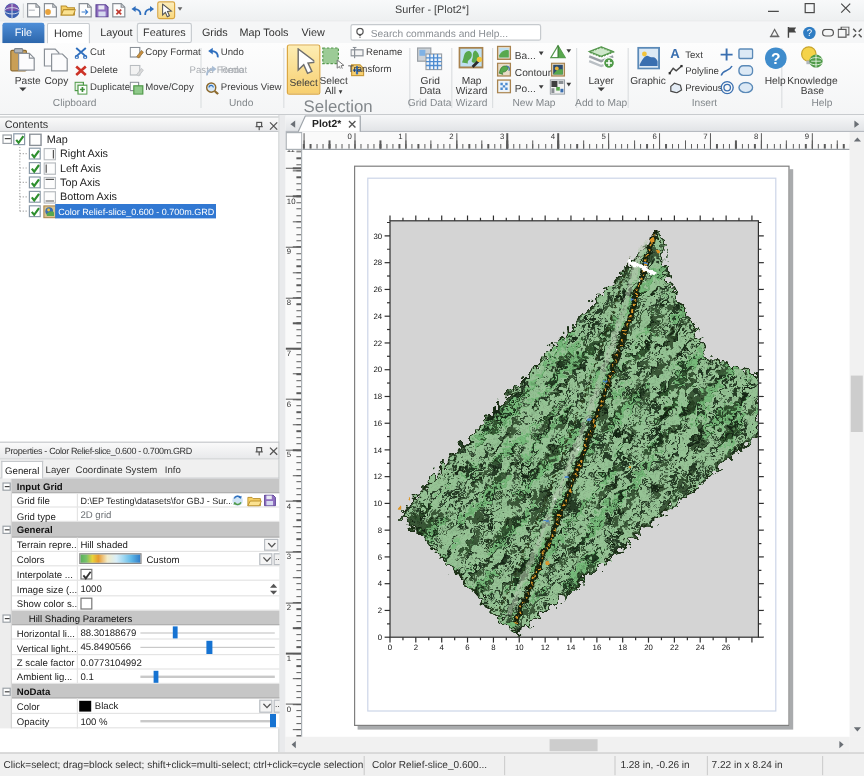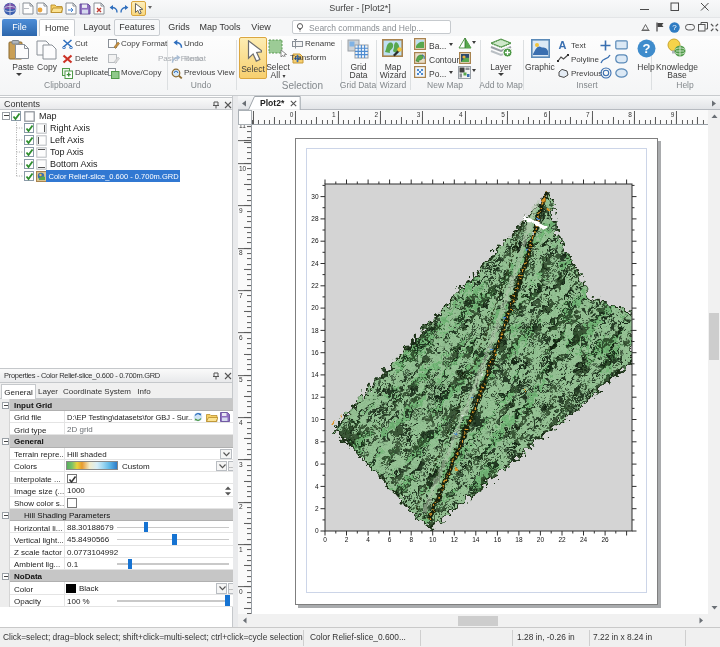--- a/index.html
+++ b/index.html
@@ -110,21 +110,21 @@
 <div class="abs" style="left:167px;top:4px;width:1px;height:50px;background:#dcdfe1;"></div>
 <div class="abs" style="left:236px;top:4px;width:1px;height:50px;background:#dcdfe1;"></div>
 <div class="abs" style="left:341px;top:4px;width:1px;height:50px;background:#dcdfe1;"></div>
 <div class="abs" style="left:376px;top:4px;width:1px;height:50px;background:#dcdfe1;"></div>
 <div class="abs" style="left:410px;top:4px;width:1px;height:50px;background:#dcdfe1;"></div>
 <div class="abs" style="left:480px;top:4px;width:1px;height:50px;background:#dcdfe1;"></div>
 <div class="abs" style="left:523px;top:4px;width:1px;height:50px;background:#dcdfe1;"></div>
 <div class="abs" style="left:651px;top:4px;width:1px;height:50px;background:#dcdfe1;"></div>
 <div class="abs" style="left:44px;top:44px;width:80px;font-size:8.5px;color:#83888c;text-align:left;">Clipboard</div>
 <div class="abs" style="left:171px;top:44px;width:60px;font-size:8.5px;color:#83888c;text-align:center;">Undo</div>
-<div class="abs" style="left:253px;top:44px;width:70px;font-size:10px;color:#83888c;text-align:right;">Selection</div>
+<div class="abs" style="left:253px;top:44px;width:70px;font-size:14px;color:#83888c;text-align:left;">Selection</div>
 <div class="abs" style="left:328px;top:44px;width:60px;font-size:8.5px;color:#83888c;text-align:center;">Grid Data</div>
 <div class="abs" style="left:368px;top:44px;width:50px;font-size:8.5px;color:#83888c;text-align:center;">Wizard</div>
 <div class="abs" style="left:410px;top:44px;width:70px;font-size:8.5px;color:#83888c;text-align:center;">New Map</div>
 <div class="abs" style="left:471px;top:44px;width:60px;font-size:8.5px;color:#83888c;text-align:center;">Add to Map</div>
 <div class="abs" style="left:557px;top:44px;width:60px;font-size:8.5px;color:#83888c;text-align:center;">Insert</div>
 <div class="abs" style="left:660px;top:44px;width:50px;font-size:8.5px;color:#83888c;text-align:center;">Help</div>
 </div>
 <svg class="abs" style="left:8px;top:40px" width="22" height="21">
     <rect x="1" y="2" width="13" height="17" rx="1" fill="#c99f56" stroke="#8d6b2f"></rect>
     <rect x="4" y="0.5" width="7" height="3.5" rx="1" fill="#b0b6bc" stroke="#7d848b"></rect>

